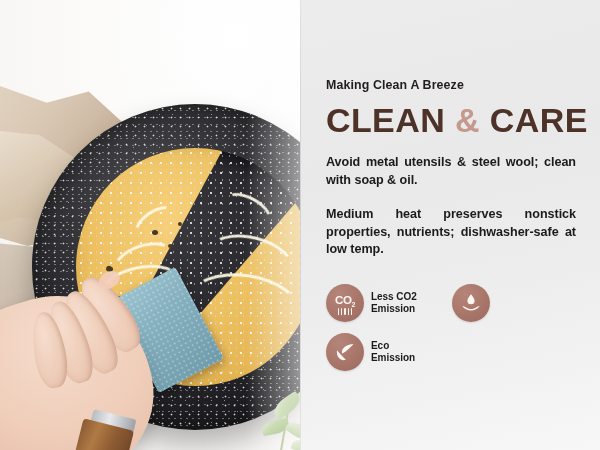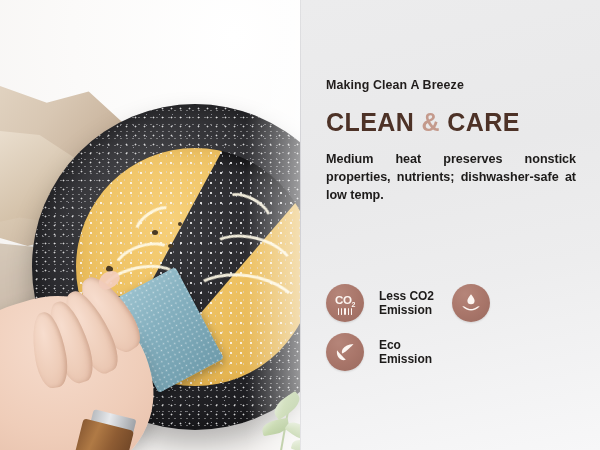--- a/index.html
+++ b/index.html
@@ -242,22 +242,22 @@
     padding:78px 18px 16px 26px;
   }
   .eyebrow {
     font-size:12.4px;
     font-weight:bold;
     letter-spacing:.12px;
     color:#211d1c;
     line-height:1.2;
   }
   .headline {
-    margin-top:16px;
-    font-size:25px;
+    margin-top:9px;
+    font-size:34px;
     font-weight:bold;
     letter-spacing:.4px;
     color:#4d3227;
     line-height:1.06;
     white-space:nowrap;
   }
   .headline .amp { color:#c49a8c; font-weight:bold; }
 
   .para {
     margin-top:16px;
@@ -286,27 +286,26 @@
   .circle {
     flex:0 0 auto;
     width:38px; height:38px;
     border-radius:50%;
     background:radial-gradient(circle at 34% 26%, #b58579 0%, #a9766a 52%, #9a6a5f 100%);
     display:flex; align-items:center; justify-content:center;
     box-shadow:0 1px 2px rgba(0,0,0,.12);
     position:relative;
   }
   .badge-label {
-    font-size:12px;
+    font-size:10px;
     font-weight:bold;
     line-height:1.17;
     color:#1d1b1a;
     white-space:pre-line;
     letter-spacing:-.05px;
-    margin-left:8px;
   }
   
   .co2txt {
     color:#fdf6f2; font-size:11.6px; font-weight:bold;
     letter-spacing:-.4px; line-height:1;
     margin-top:-4px;
   }
   .co2txt sub { font-size:7px; }
   .co2lines {
     position:absolute; left:0; right:0; bottom:7px;
@@ -370,20 +369,21 @@
   </div>
 
   <div id="divider"></div>
 
   <div id="copy">
 
     <div class="eyebrow">Making Clean A Breeze</div>
 
     <div class="headline"><span>CLEAN</span><span> </span><span class="amp">&amp;</span><span> </span><span>CARE</span></div>
 
+    <p class="para">Avoid metal utensils &amp; steel wool; clean with soap &amp; oil.</p>
 
     <p class="para second">Medium heat preserves nonstick properties, nutrients; dishwasher-safe at low temp.</p>
 
     <div class="badges">
 
       <div class="badge-row">
 
         <div class="badge">
           <span class="circle">
             <span class="co2txt"><span>CO</span><sub>2</sub></span>

